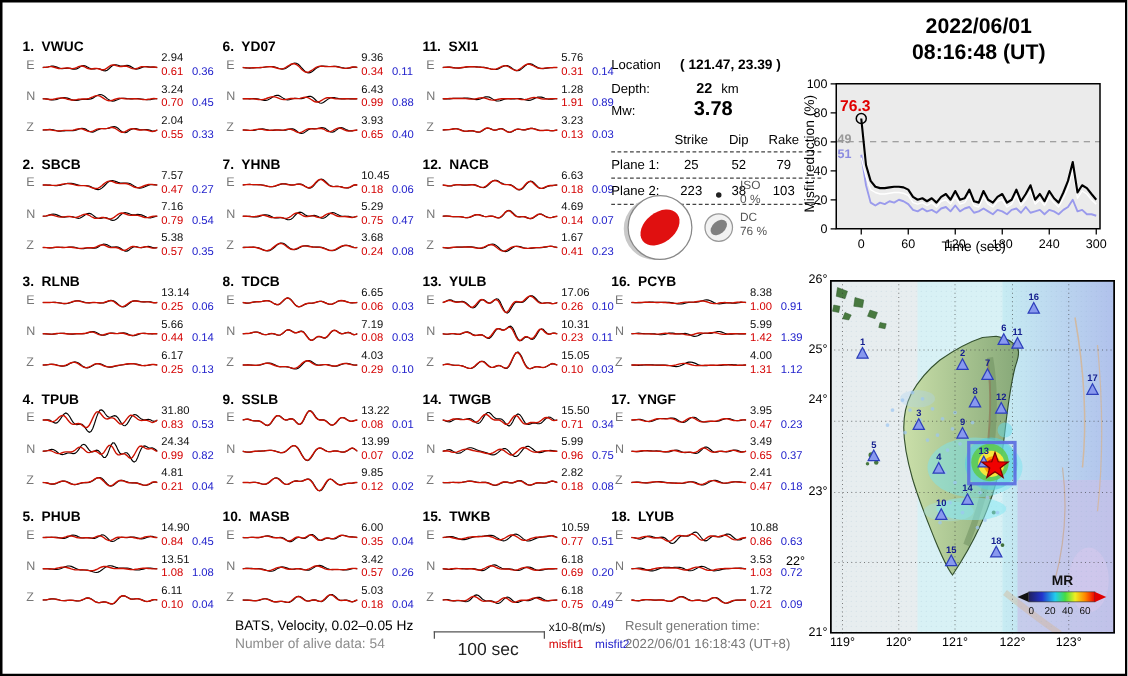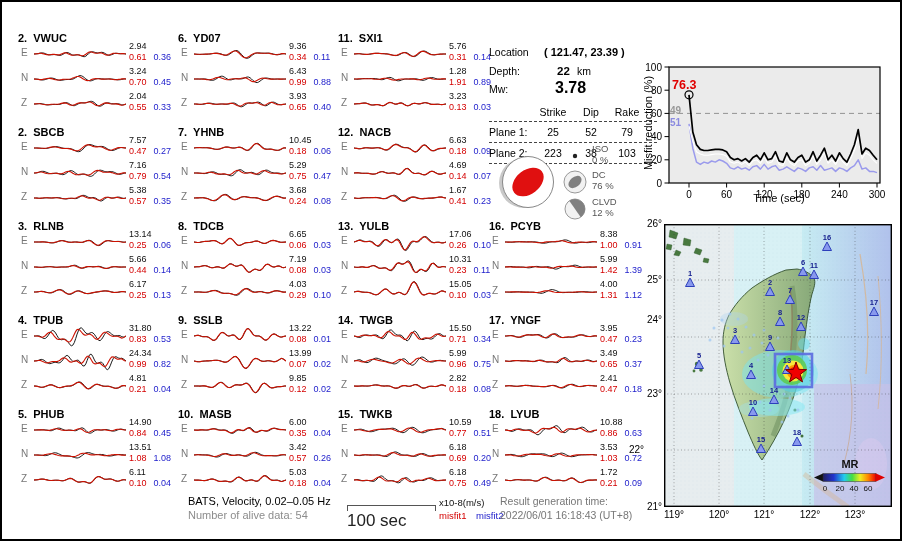--- a/index.html
+++ b/index.html
@@ -32,34 +32,34 @@
   #xlabel{position:absolute;left:712px;top:190px;width:130px;text-align:center;font-size:11px;color:#000}
   
   #map-wrap{position:absolute;left:662px;top:222px;width:228px;height:283px}
   .latlab{position:absolute;width:24px;text-align:right;font-size:10px;color:#000}
   .lonlab{position:absolute;width:34px;text-align:center;font-size:10px;color:#000}
   
   .foot{position:absolute;font-size:11px;color:#000;white-space:nowrap}
   .gray{color:#8c8c8c}
   #scalebar{position:absolute;left:345px;top:503px;width:87px;height:5px;
             border-top:1px solid #555;border-left:1px solid #555;border-right:1px solid #555}
-  #scalebar-label{position:absolute;left:345px;top:509px;width:87px;font-size:17px;color:#222}
+  #scalebar-label{position:absolute;left:345px;top:509px;width:87px;text-align:center;font-size:14px;color:#222}
   .unit{font-size:9.5px;color:#111}
   
   .dec-row{position:absolute;left:0;height:26px;width:100px}
   .dec-txt{position:absolute;left:32px;top:0;font-size:9.5px;line-height:10.5px;color:#555}
 </style>
 </head>
 <body>
 
 <div id="root">
 
   <div id="stations">
       <div class="station" style="left:16px;top:30px">
-      <div class="st-title">2.  VWUC</div>
+      <div class="st-title">1.  VWUC</div>
         <div class="ch-row" style="top:9px">
         <span class="ch-label">E</span>
         <svg class="trace" width="92" height="26">
           <path d="M0.0,13.0L1.4,12.9L2.9,12.8L4.3,12.6L5.8,12.2L7.2,11.9L8.6,11.9L10.1,12.2L11.5,12.7L12.9,13.3L14.4,13.7L15.8,13.9L17.3,13.8L18.7,13.7L20.1,13.5L21.6,13.6L23.0,13.9L24.4,14.3L25.9,14.4L27.3,14.1L28.8,13.4L30.2,12.5L31.6,11.7L33.1,11.5L34.5,11.8L35.9,12.6L37.4,13.4L38.8,14.1L40.3,14.2L41.7,14.1L43.1,13.8L44.6,13.8L46.0,14.2L47.4,14.9L48.9,15.5L50.3,15.7L51.8,15.2L53.2,14.0L54.6,12.6L56.1,11.4L57.5,10.8L58.9,10.8L60.4,11.2L61.8,11.7L63.3,11.9L64.7,11.8L66.1,11.5L67.6,11.3L69.0,11.5L70.4,12.1L71.9,13.0L73.3,13.8L74.8,14.3L76.2,14.2L77.6,13.7L79.1,13.1L80.5,12.5L81.9,12.3L83.4,12.3L84.8,12.5L86.3,12.7L87.7,12.7L89.1,12.7L90.6,12.8L92.0,13.0" fill="none" stroke="#000" stroke-width="0.9"></path>
           <path d="M0.0,13.0L1.4,12.9L2.9,12.8L4.3,12.6L5.8,12.3L7.2,12.3L8.6,12.6L10.1,13.0L11.5,13.4L12.9,13.8L14.4,13.9L15.8,13.7L17.3,13.5L18.7,13.4L20.1,13.4L21.6,13.6L23.0,13.8L24.4,13.9L25.9,13.6L27.3,13.1L28.8,12.4L30.2,11.9L31.6,11.8L33.1,12.2L34.5,12.9L35.9,13.6L37.4,14.1L38.8,14.2L40.3,14.0L41.7,13.8L43.1,13.7L44.6,14.0L46.0,14.4L47.4,14.8L48.9,14.8L50.3,14.3L51.8,13.3L53.2,12.2L54.6,11.3L56.1,10.9L57.5,11.0L58.9,11.5L60.4,11.9L61.8,12.2L63.3,12.2L64.7,12.0L66.1,11.8L67.6,12.0L69.0,12.6L70.4,13.3L71.9,13.9L73.3,14.1L74.8,14.0L76.2,13.5L77.6,12.9L79.1,12.4L80.5,12.3L81.9,12.3L83.4,12.5L84.8,12.7L86.3,12.7L87.7,12.6L89.1,12.6L90.6,12.8L92.0,13.0" fill="none" stroke="#cc1100" stroke-width="1.1"></path>
         </svg>
         <div class="nums">
           <div class="amp">2.94</div>
           <div class="mis"><span class="m1">0.61</span><span class="m2">0.36</span></div>
         </div>
@@ -758,34 +758,26 @@
         <circle cx="13" cy="12" r="11" fill="#f2f2f2" stroke="#999" stroke-width="1"></circle>
         <g transform="translate(13,12) rotate(-40)">
             <ellipse rx="7.5" ry="5" fill="#808080"></ellipse>
           </g>
         </svg>
       <div class="dec-txt">
         <div>DC</div>
           <div>76 %</div>
       </div>
     </div>
-    <div class="dec-row" style="top:55px">
-      <svg width="26" height="24" style="position:absolute;left:2px">
-        <circle cx="13" cy="12" r="10" fill="#f2f2f2" stroke="#999" stroke-width="1"></circle>
-        <g transform="rotate(-35 13 12)">
-            <path d="M13,2 A10 10 0 0 1 13,22 Z" fill="#808080"></path>
-          </g>
-        </svg>
-      <div class="dec-txt">
-        <div>CLVD</div>
-          <div>12 %</div>
-      </div>
-    </div>
   </div>
 
+  <div id="datetime">
+    <div>2022/06/01</div>
+    <div>08:16:48  (UT)</div>
+  </div>
 
   <div id="ylabel">Misfit reduction (%)</div>
   <div id="misfit-wrap"><svg width="250" height="150">
         <rect x="28" y="8" width="211" height="116" fill="#ebebeb"></rect>
         <line x1="28" y1="54.4" x2="239" y2="54.4" stroke="#888" stroke-width="0.9" stroke-dasharray="5 4"></line>
         <polyline points="48.0,64.8 51.8,89.2 55.5,103.1 59.3,105.4 63.0,103.1 66.8,104.3 70.6,102.0 74.3,103.1 78.1,100.8 81.8,102.0 85.6,104.3 89.4,108.9 93.1,110.1 96.9,107.8 100.6,110.1 104.4,108.9 108.2,111.2 111.9,107.8 115.7,106.6 119.4,110.1 123.2,105.4 127.0,110.1 130.7,107.8 134.5,106.6 138.2,111.2 142.0,110.1 145.8,107.8 149.5,110.1 153.3,112.4 157.0,108.9 160.8,110.1 164.6,112.4 168.3,108.9 172.1,107.8 175.8,111.2 179.6,106.6 183.4,111.2 187.1,110.1 190.9,108.9 194.6,112.4 198.4,108.9 202.2,110.1 205.9,112.4 209.7,108.9 213.4,106.6 217.2,100.8 221.0,110.1 224.7,108.9 228.5,112.4 232.2,112.4 236.0,113.6" fill="none" stroke="#9a9aec" stroke-width="1.5" stroke-linejoin="round"></polyline>
         <polyline points="48.0,67.2 51.8,82.2 55.5,92.7 59.3,95.0 63.0,96.2 66.8,96.2 70.6,95.6 74.3,95.0 78.1,95.0 81.8,95.6 85.6,97.3 89.4,103.1 93.1,104.3 96.9,103.1 100.6,105.4 104.4,103.1 108.2,106.6 111.9,102.0 115.7,100.8 119.4,104.3 123.2,98.5 127.0,104.3 130.7,103.1 134.5,97.3 138.2,105.4 142.0,106.6 145.8,98.5 149.5,104.3 153.3,106.6 157.0,102.0 160.8,100.8 164.6,106.6 168.3,104.3 172.1,97.3 175.8,105.4 179.6,100.8 183.4,93.8 187.1,104.3 190.9,100.8 194.6,105.4 198.4,98.5 202.2,103.1 205.9,106.6 209.7,99.6 213.4,91.5 217.2,77.6 221.0,99.6 224.7,93.8 228.5,96.2 232.2,100.8 236.0,104.3" fill="none" stroke="#ffffff" stroke-width="1.1" stroke-linejoin="round"></polyline>
         <polyline points="48.0,35.8 51.8,73.0 55.5,85.7 59.3,90.4 63.0,91.5 66.8,91.5 70.6,90.9 74.3,90.4 78.1,90.4 81.8,90.9 85.6,92.7 89.4,98.5 93.1,100.8 96.9,99.6 100.6,102.0 104.4,99.6 108.2,103.1 111.9,98.5 115.7,96.2 119.4,100.8 123.2,93.8 127.0,100.8 130.7,99.6 134.5,92.7 138.2,102.0 142.0,103.1 145.8,93.8 149.5,100.8 153.3,103.1 157.0,98.5 160.8,96.2 164.6,103.1 168.3,100.8 172.1,92.7 175.8,102.0 179.6,96.2 183.4,89.2 187.1,100.8 190.9,96.2 194.6,102.0 198.4,93.8 202.2,99.6 205.9,103.1 209.7,95.0 213.4,85.7 217.2,70.6 221.0,95.0 224.7,89.2 228.5,91.5 232.2,96.2 236.0,100.8" fill="none" stroke="#000000" stroke-width="1.7" stroke-linejoin="round"></polyline>
         <circle cx="48" cy="35.8" r="4" fill="none" stroke="#000" stroke-width="1.2"></circle>
         <rect x="28" y="8" width="211" height="116" fill="none" stroke="#000" stroke-width="1.2"></rect>

